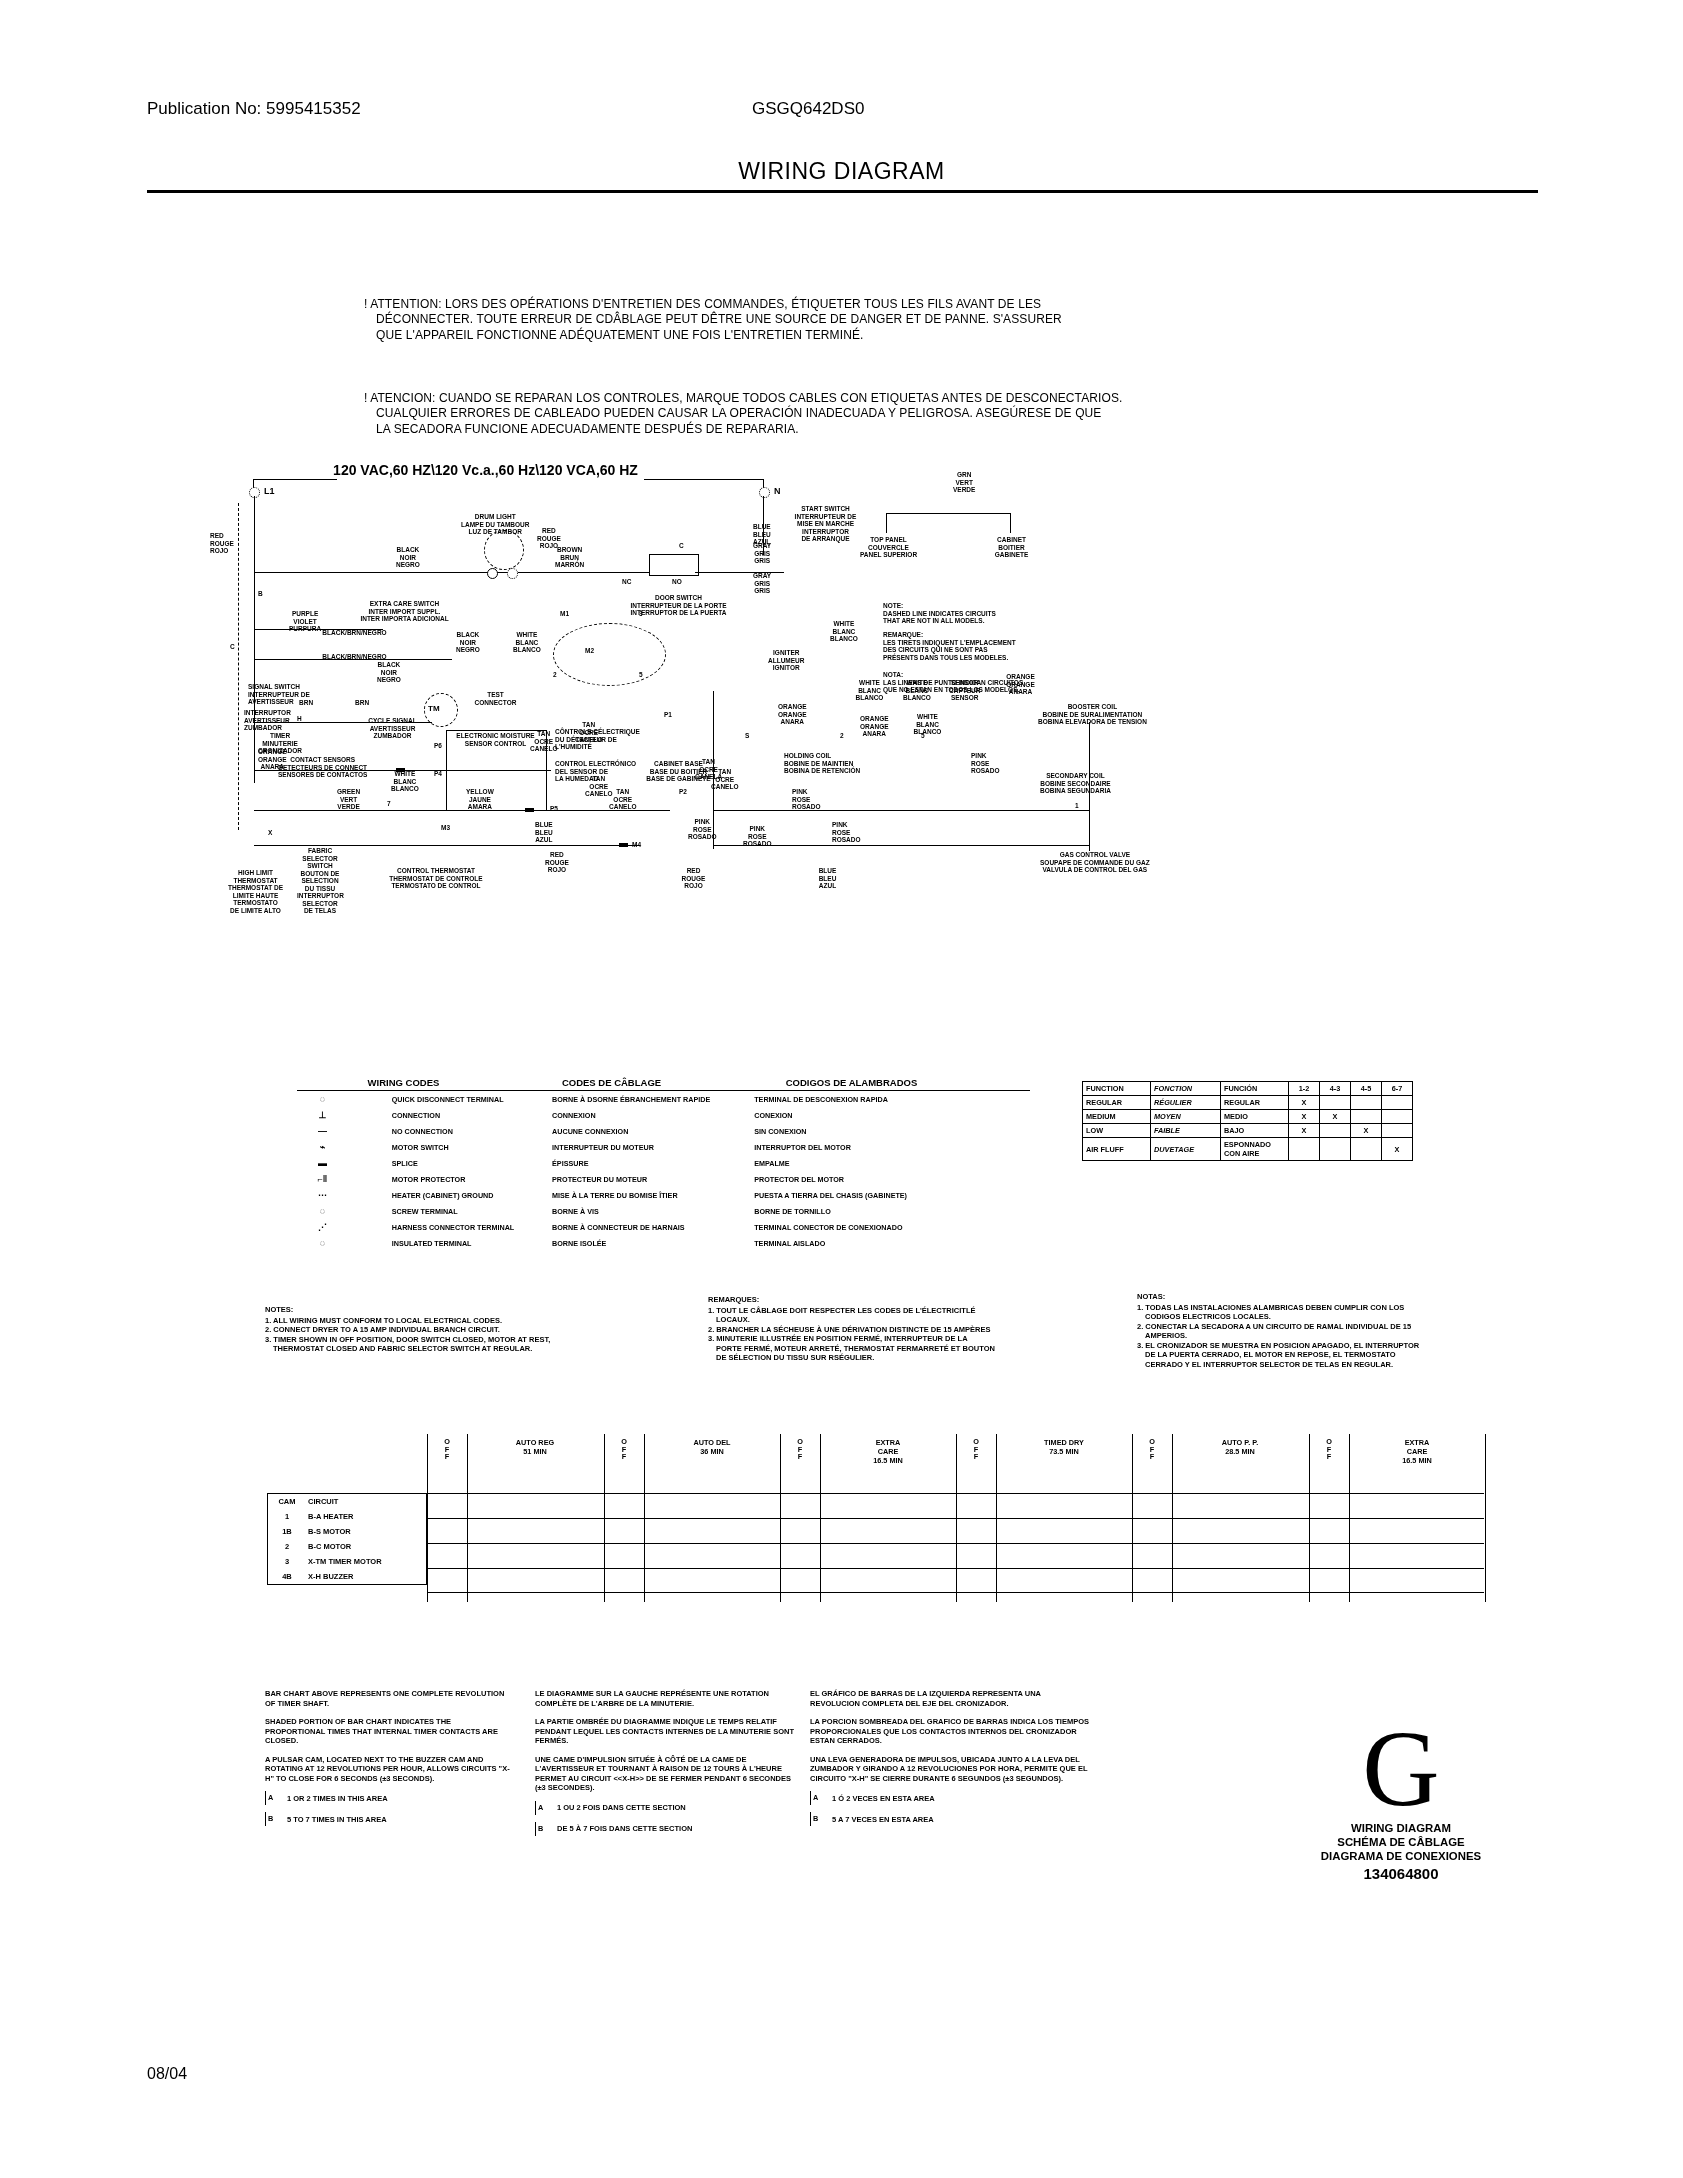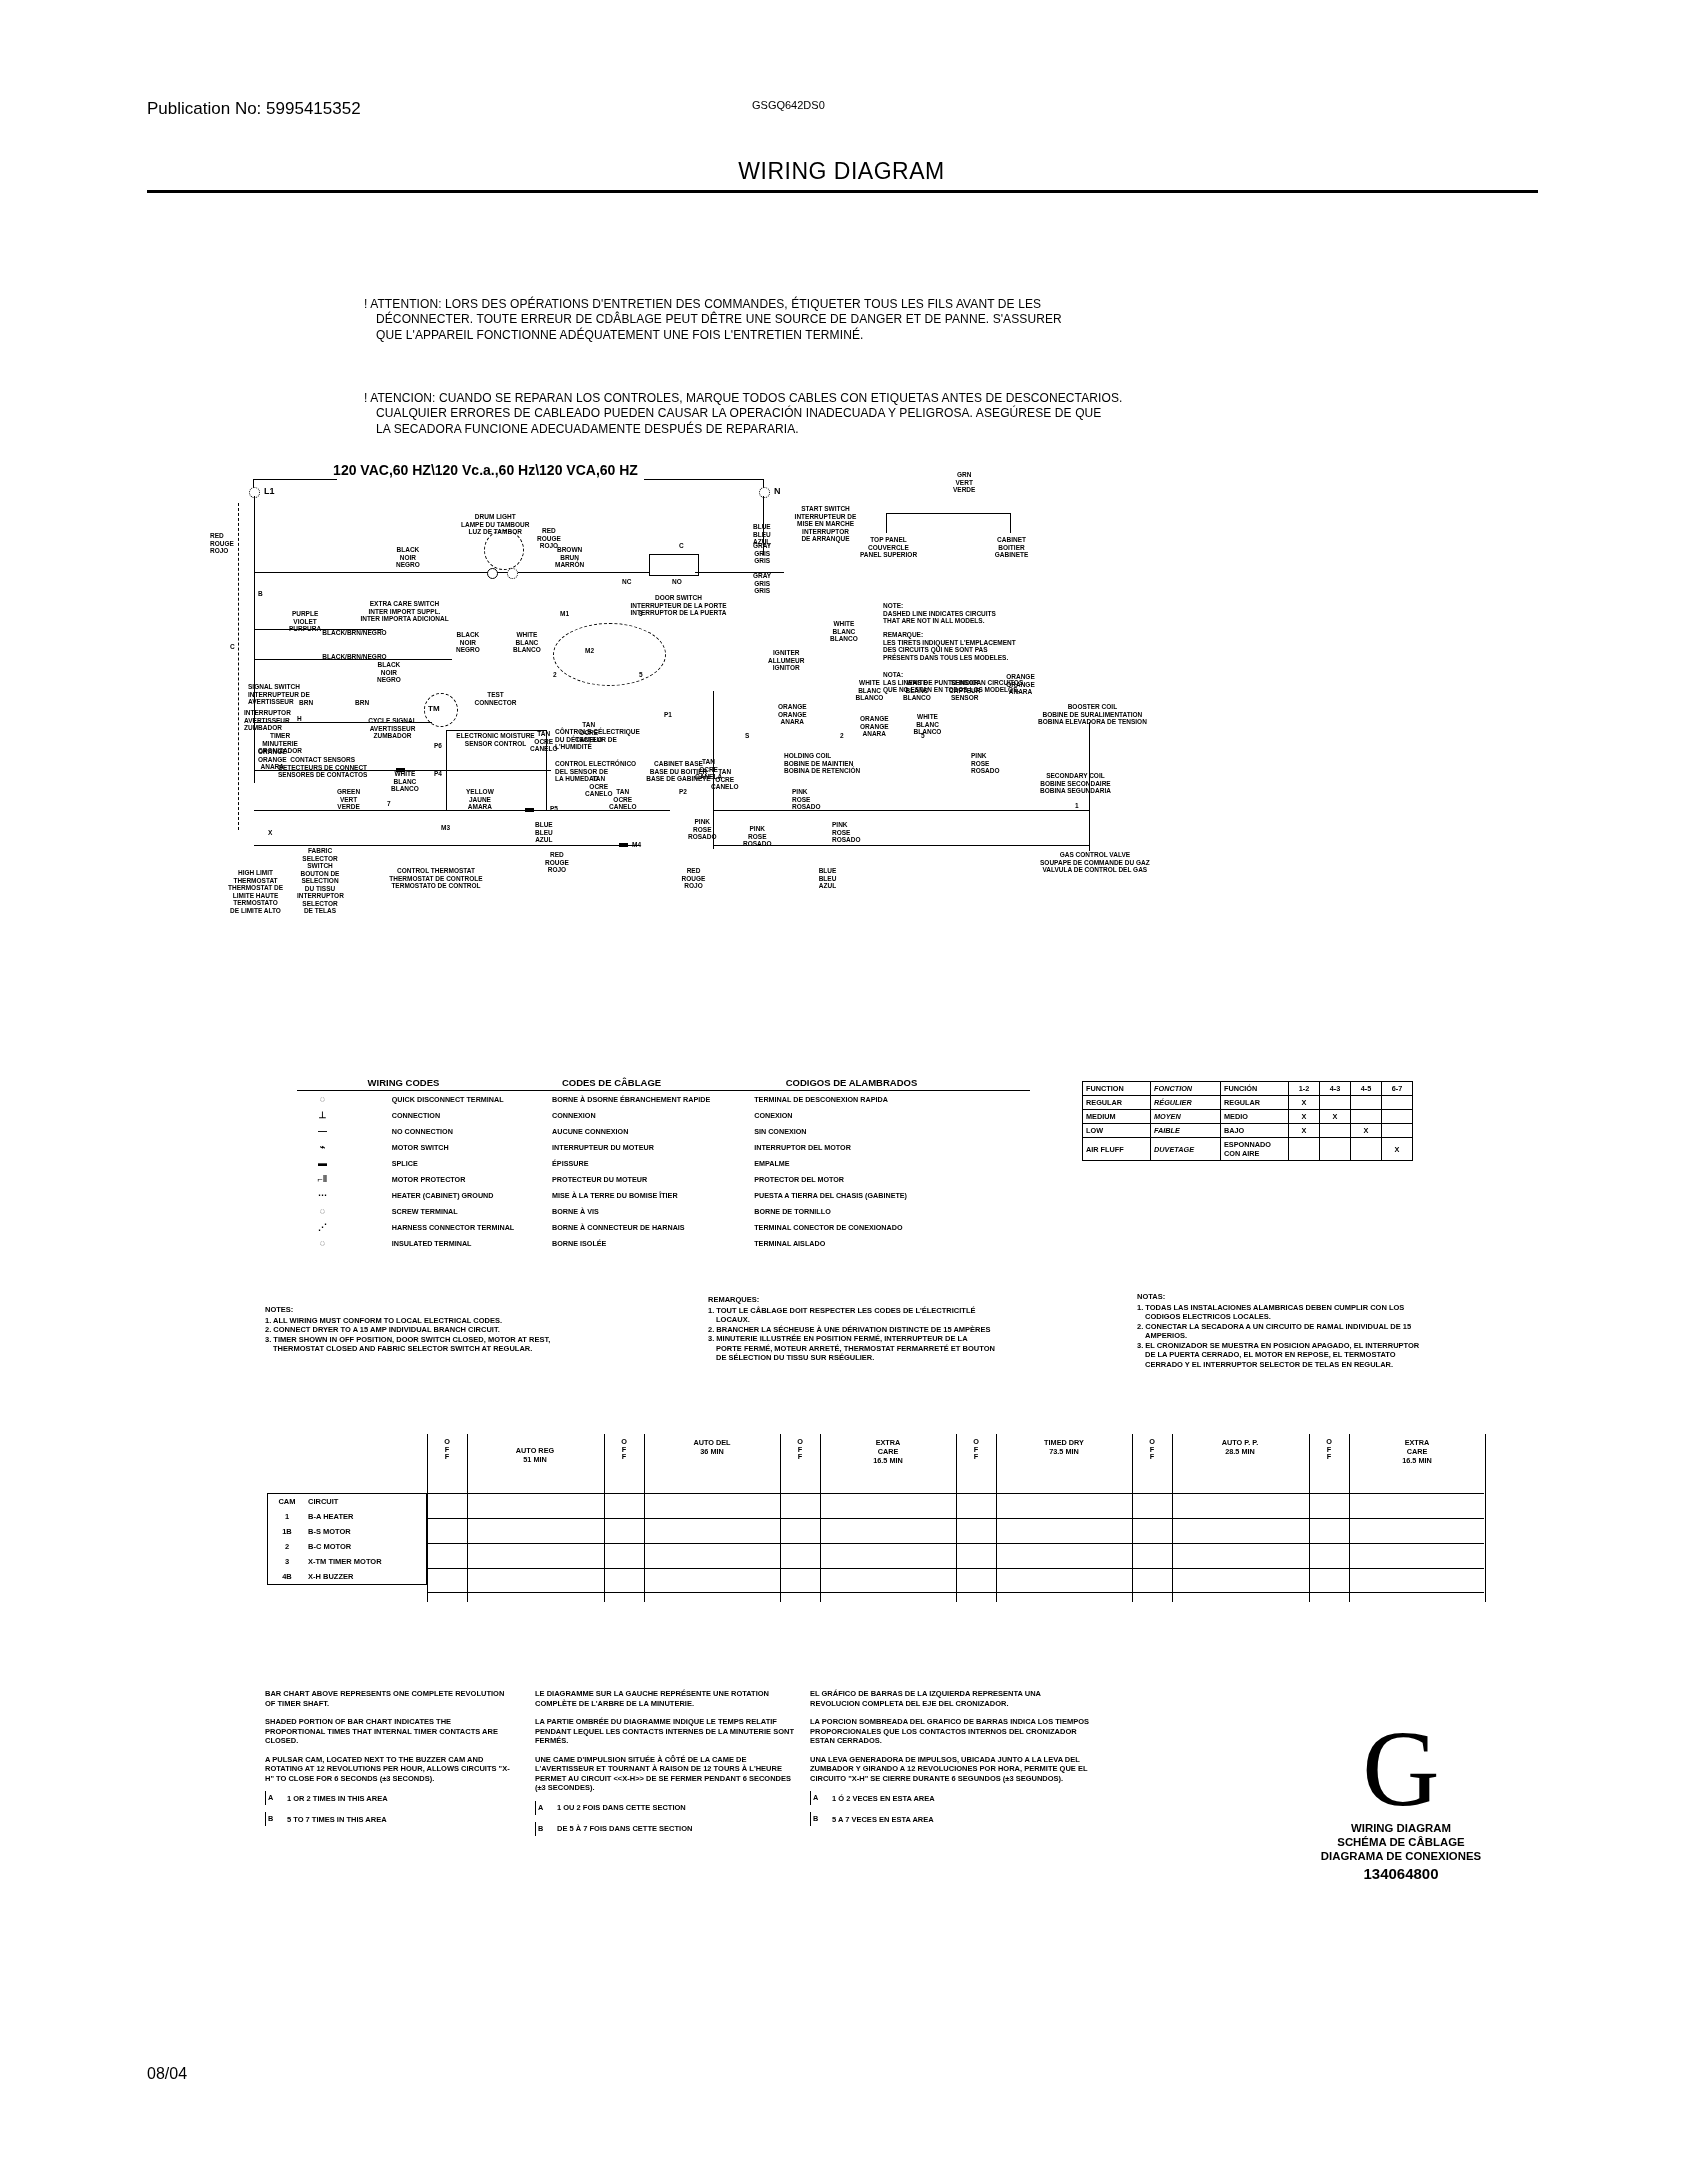--- a/index.html
+++ b/index.html
@@ -6,21 +6,21 @@
   body {
     width:1683px; height:2178px; position:relative;
     font-family:"Liberation Sans", sans-serif; color:#000;
     -webkit-font-smoothing:none;
   }
   .pg { position:absolute; inset:0; }
   .abs { position:absolute; }
 
   
   #pub-no   { left:147px; top:99px; font-size:17px; }
-  #model-no { left:752px; top:99px; font-size:11px;text-align:right; }
+  #model-no { left:752px; top:99px; font-size:17px;text-align:right; }
   #doc-title{ left:0; top:158px; width:1683px; text-align:center; font-size:23px; letter-spacing:0.5px; }
   #hdr-rule { left:147px; top:190px; width:1391px; height:3px; background:#000; }
 
   
   .caution { font-size:12px; line-height:15.3px; letter-spacing:0.1px; }
   #caution-en { left:364px; top:228px; width:792px; }
   #caution-fr { left:364px; top:297px; width:812px; }
   #caution-es { left:364px; top:391px; width:812px; }
   .caution p { margin:0; }
   .caution .ind { padding-left:12px; }
@@ -559,21 +559,21 @@
         <li>2. CONECTAR LA SECADORA A UN CIRCUITO DE RAMAL INDIVIDUAL DE 15 AMPERIOS.</li>
         <li>3. EL CRONIZADOR SE MUESTRA EN POSICION APAGADO, EL INTERRUPTOR DE LA PUERTA CERRADO, EL MOTOR EN REPOSE, EL TERMOSTATO CERRADO Y EL INTERRUPTOR SELECTOR DE TELAS EN REGULAR.</li>
       </ol>
   </div>
 
   <div class="abs" id="timer">
     <div id="timer-segments">
         <div class="tm-off" style="left: 160px; top: 4px; width: 40px;">
           <div>O<br>F<br>F</div>
         </div>
-        <div class="tm-seg" style="left: 200px; top: 4px; width: 136px; margin-top: 8px;">
+        <div class="tm-seg" style="left: 200px; top: 4px; width: 136px;">
           <div>AUTO REG</div>
           <div>51 MIN</div>
         </div>
         <div class="tm-off" style="left: 337px; top: 4px; width: 40px;">
           <div>O<br>F<br>F</div>
         </div>
         <div class="tm-seg" style="left: 377px; top: 4px; width: 136px;">
           <div>AUTO DEL</div>
           <div>36 MIN</div>
         </div>

